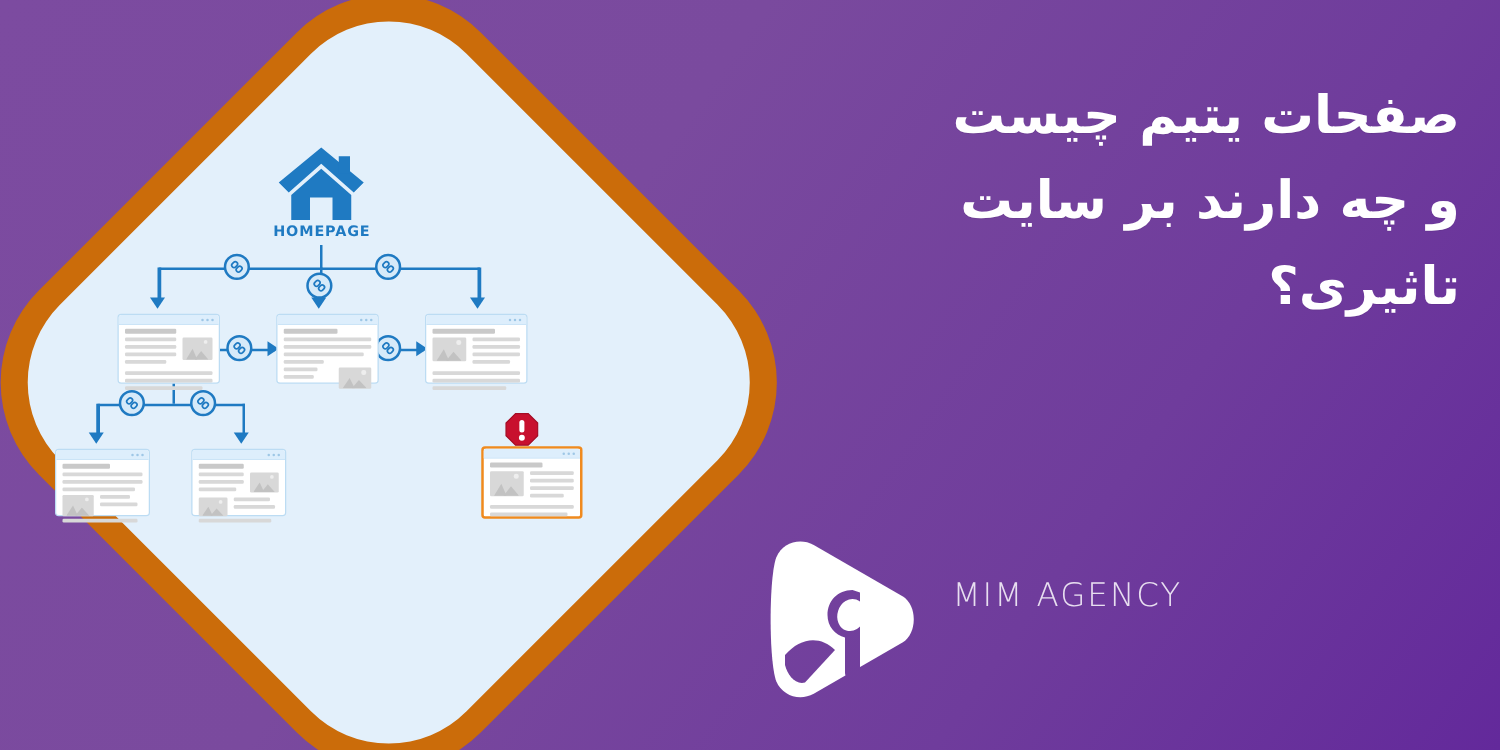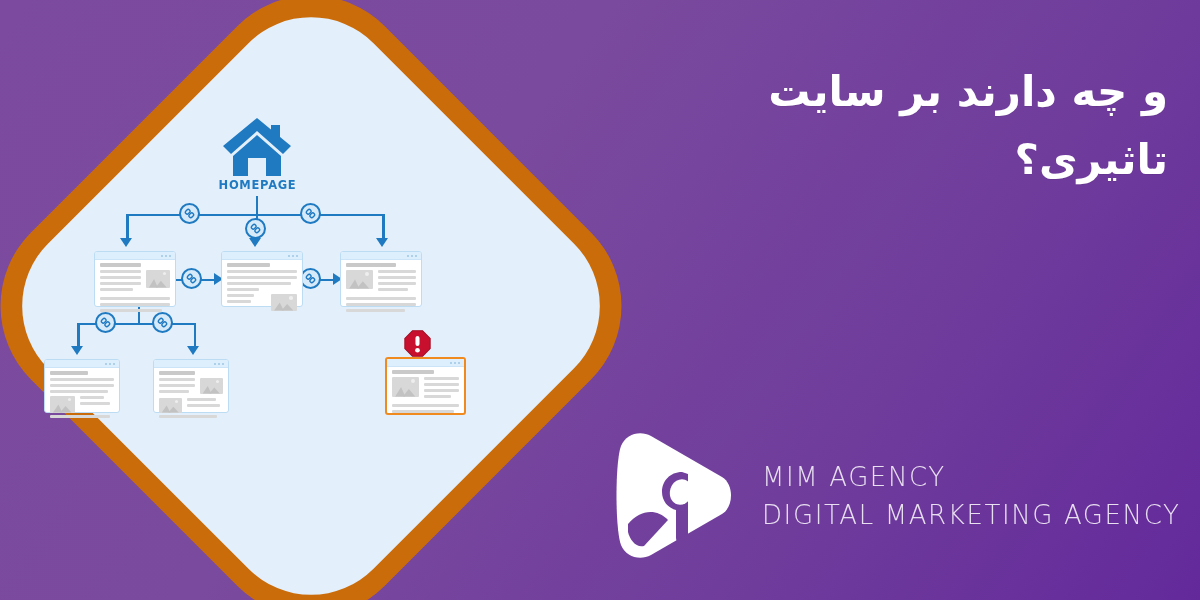--- a/index.html
+++ b/index.html
@@ -365,20 +365,21 @@
         <div class="ln" style="margin-top:3px;"></div>
           <div class="ln" style="width:92%;"></div>
       </div>
     </div>
 
   </div>
 
   <div id="right">
 
     <div id="headline">
+      <div>صفحات یتیم چیست</div>
       <div>و چه دارند بر سایت</div>
       <div>تاثیری؟</div>
     </div>
 
     <div id="brand">
       <div id="logo-mark">
         <svg viewBox="0 0 135 135" width="135" height="135" aria-hidden="true">
           <defs>
             <mask id="logoMask">
               <rect x="0" y="0" width="135" height="135" fill="#000"></rect>
@@ -396,19 +397,18 @@
                        L 78 109 L 78 46 Z" fill="#000"></path>
               <ellipse cx="71" cy="64" rx="11" ry="13" transform="rotate(18 71 64)" fill="#fff"></ellipse>
               <path d="M18 96 C 30 82, 46 80, 58 92 L 34 118 C 26 120, 20 112, 18 104 Z" fill="#000"></path>
             </mask>
           </defs>
           <rect x="0" y="0" width="135" height="135" fill="#ffffff" mask="url(#logoMask)"></rect>
         </svg>
       </div>
       <div id="brand-text">
         <div class="l1">MIM AGENCY</div>
-        <div class="l2">DIGITAL MARKETING AGENCY</div>
       </div>
     </div>
 
   </div>
 
 </div>
 
 </body></html>

